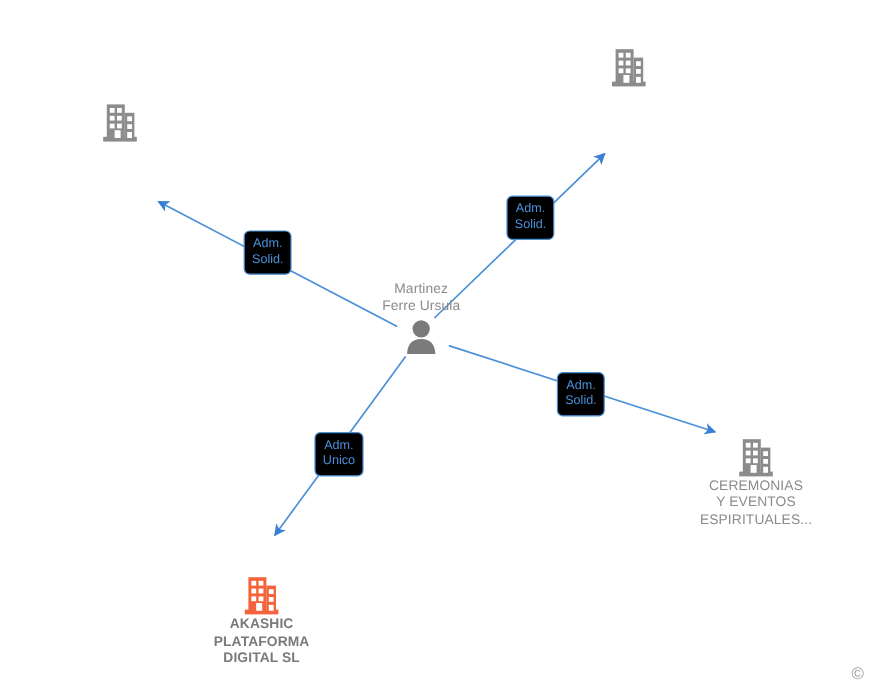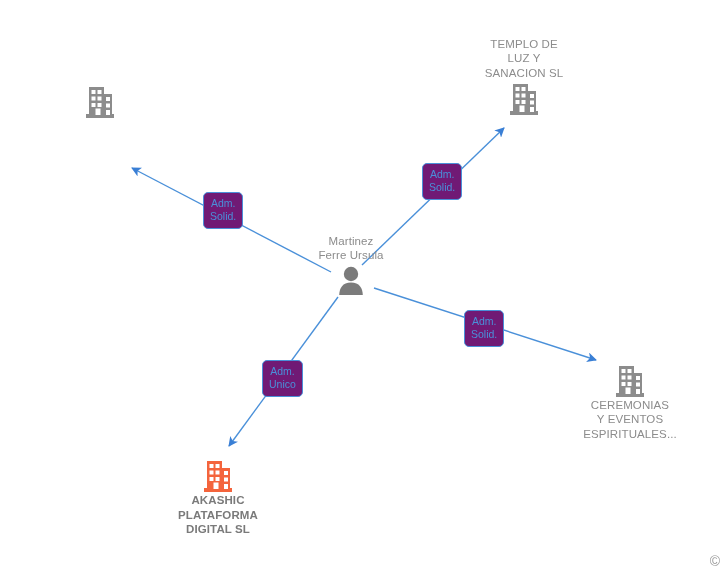--- a/index.html
+++ b/index.html
@@ -49,21 +49,21 @@
     display: block;
     margin: 0 auto;
   }
   .node.label-top .node-icon { margin-top: 3px; }
   .node.label-bottom .node-label { margin-top: 0; }
 
   
   .edge-chip {
     position: absolute;
     box-sizing: border-box;
-    background: #701a75;
+    background: #000000;
     border: 1px solid #4a90d9;
     border-radius: 5px;
     color: #4a90d9;
     font-size: 10.5px;
     line-height: 13px;
     text-align: center;
     padding: 4px 6px 5px 6px;
     white-space: pre-line;
     z-index: 4;
   }
@@ -148,23 +148,20 @@
             <rect x="6.5" y="17" width="4" height="4" fill="#fff"></rect>
             <rect x="12.5" y="17" width="4" height="4" fill="#fff"></rect>
             <rect x="21" y="11" width="4" height="4" fill="#fff"></rect>
             <rect x="21" y="17.5" width="4" height="4" fill="#fff"></rect>
             <rect x="21" y="24" width="4" height="5" fill="#fff"></rect>
             <rect x="10.5" y="22.5" width="5" height="6.5" fill="#fff"></rect>
           </svg>
         </div>
       </div>
       <div class="node label-top" style="left: 524px; top: 36.7px;">
-        <div class="node-label">TEMPLO DE
-LUZ Y
-SANACION  SL</div>
         <div>
           <svg class="node-icon" width="30" height="33" viewBox="0 0 30 33" xmlns="http://www.w3.org/2000/svg">
             <rect x="4" y="1" width="15" height="28" fill="#8c8c8c"></rect>
             <rect x="19" y="8" width="8" height="21" fill="#8c8c8c"></rect>
             <rect x="1" y="28" width="28" height="4" fill="#8c8c8c"></rect>
             <rect x="6.5" y="4" width="4" height="4" fill="#fff"></rect>
             <rect x="12.5" y="4" width="4" height="4" fill="#fff"></rect>
             <rect x="6.5" y="10.5" width="4" height="4" fill="#fff"></rect>
             <rect x="12.5" y="10.5" width="4" height="4" fill="#fff"></rect>
             <rect x="6.5" y="17" width="4" height="4" fill="#fff"></rect>
@@ -191,21 +188,21 @@
             <rect x="21" y="11" width="4" height="4" fill="#fff"></rect>
             <rect x="21" y="17.5" width="4" height="4" fill="#fff"></rect>
             <rect x="21" y="24" width="4" height="5" fill="#fff"></rect>
             <rect x="10.5" y="22.5" width="5" height="6.5" fill="#fff"></rect>
           </svg>
         </div>
         <div class="node-label">CEREMONIAS
 Y EVENTOS
 ESPIRITUALES...</div>
       </div>
-      <div class="node label-bottom" style="left: 218px; top: 460px;">
+      <div class="node label-bottom" style="left: 218px; top: 480px;">
         <div>
           <svg class="node-icon" width="30" height="33" viewBox="0 0 30 33" xmlns="http://www.w3.org/2000/svg">
             <rect x="4" y="1" width="15" height="28" fill="#f4643c"></rect>
             <rect x="19" y="8" width="8" height="21" fill="#f4643c"></rect>
             <rect x="1" y="28" width="28" height="4" fill="#f4643c"></rect>
             <rect x="6.5" y="4" width="4" height="4" fill="#fff"></rect>
             <rect x="12.5" y="4" width="4" height="4" fill="#fff"></rect>
             <rect x="6.5" y="10.5" width="4" height="4" fill="#fff"></rect>
             <rect x="12.5" y="10.5" width="4" height="4" fill="#fff"></rect>
             <rect x="6.5" y="17" width="4" height="4" fill="#fff"></rect>

